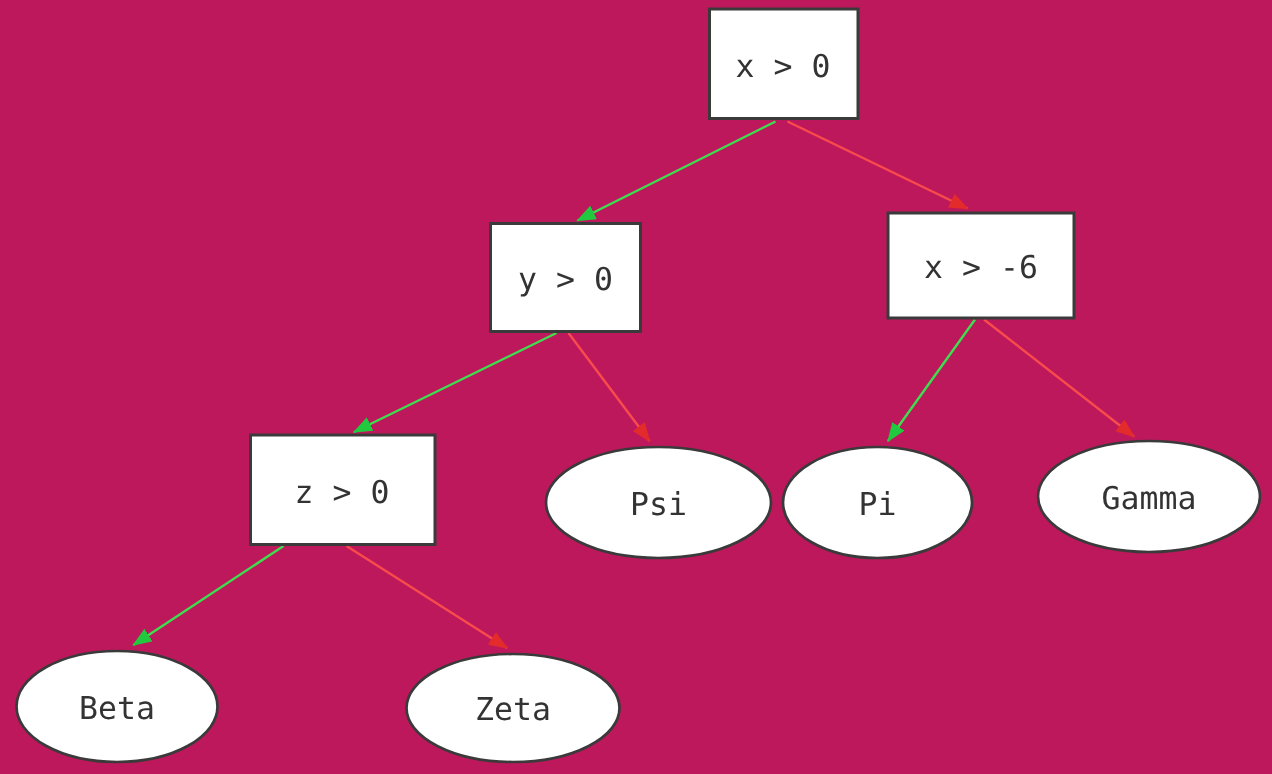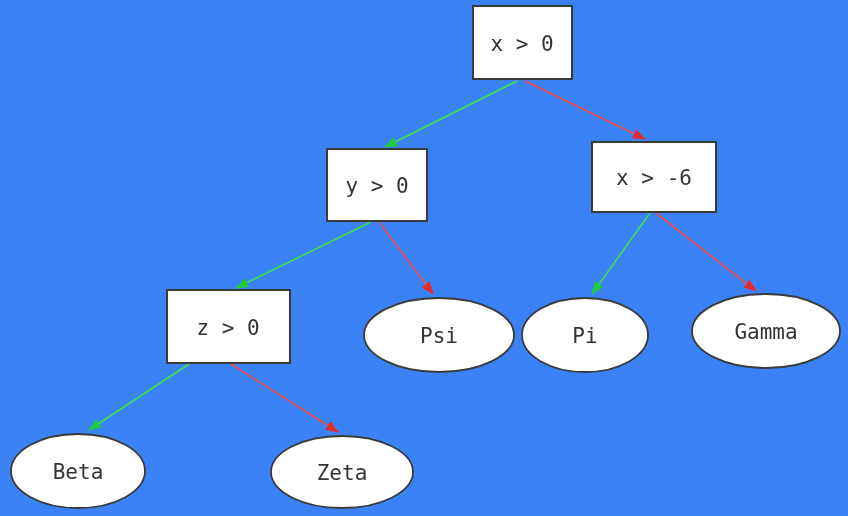--- a/index.html
+++ b/index.html
@@ -4,21 +4,21 @@
 <style>
   html, body {
     margin: 0;
     padding: 0;
     background: #ffffff;
   }
   .canvas {
     width: 848px;
     height: 516px;
     position: relative;
-    background: #3b82f6;
+    background: #be185d;
     overflow: hidden;
   }
   svg {
     display: block;
   }
   .node-shape {
     fill: #ffffff;
     stroke-width: 2px;
   }
   .leaf-shape {

